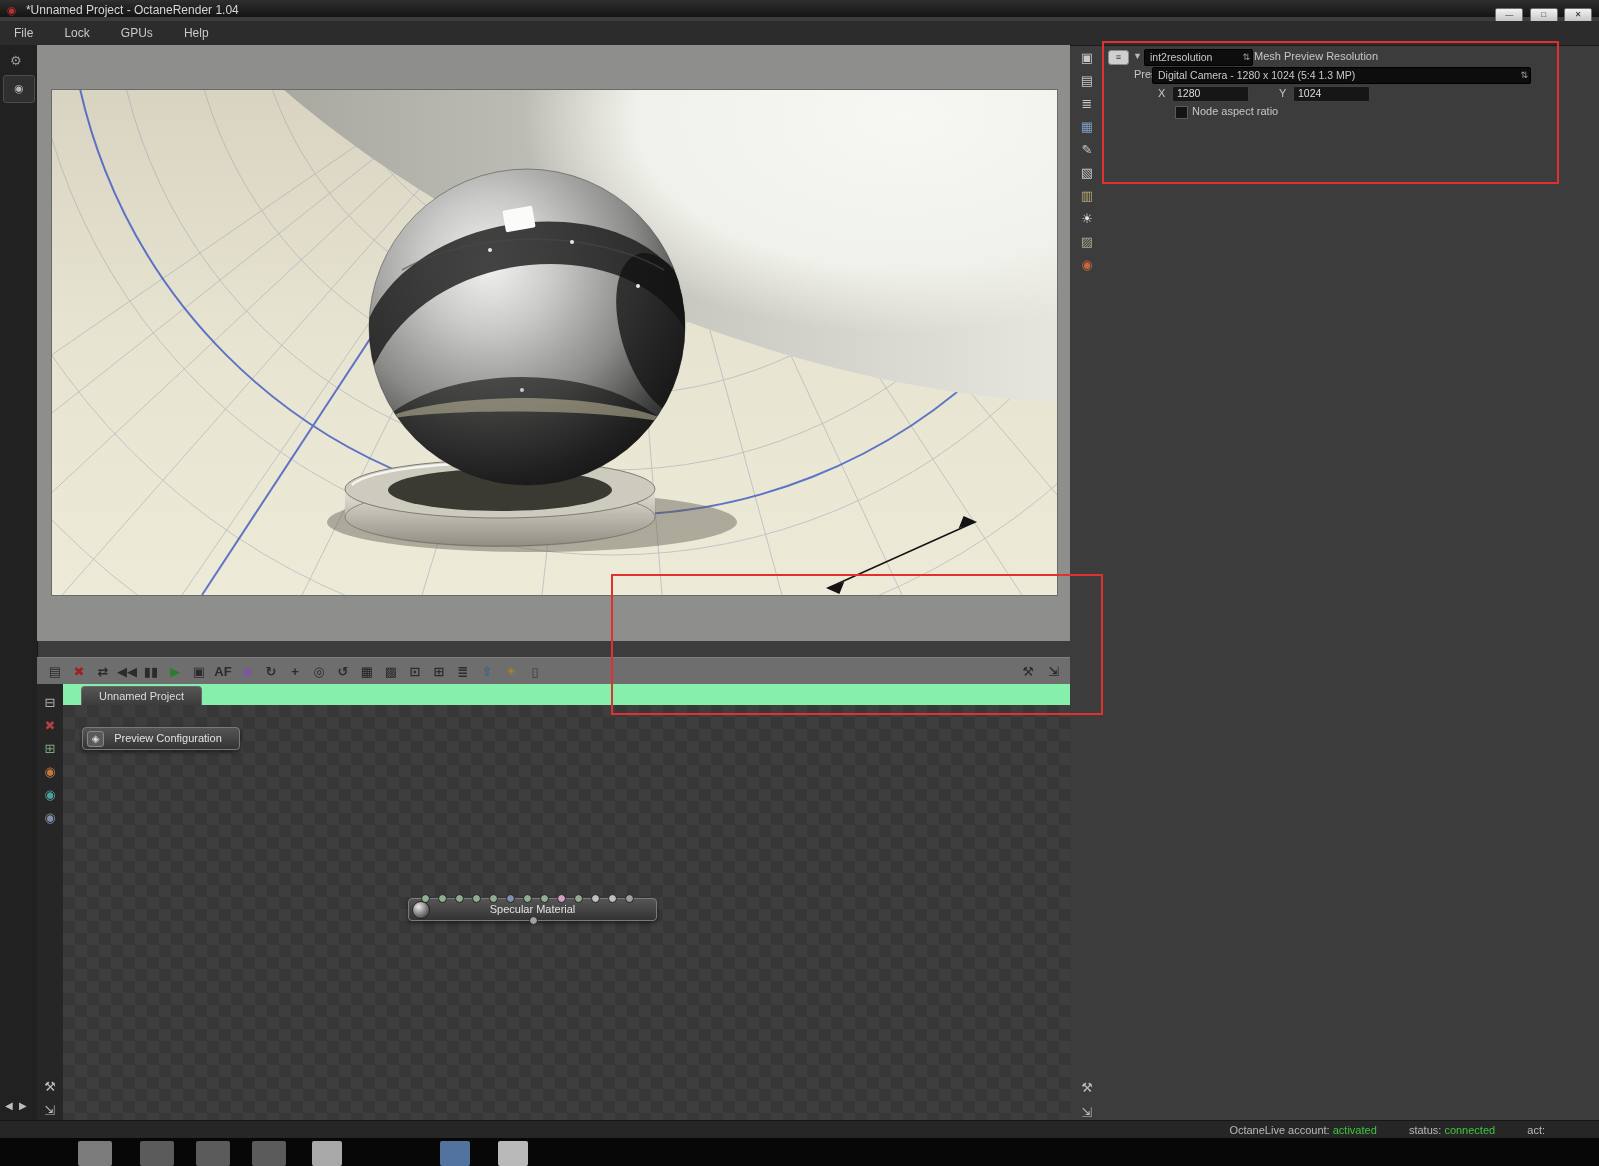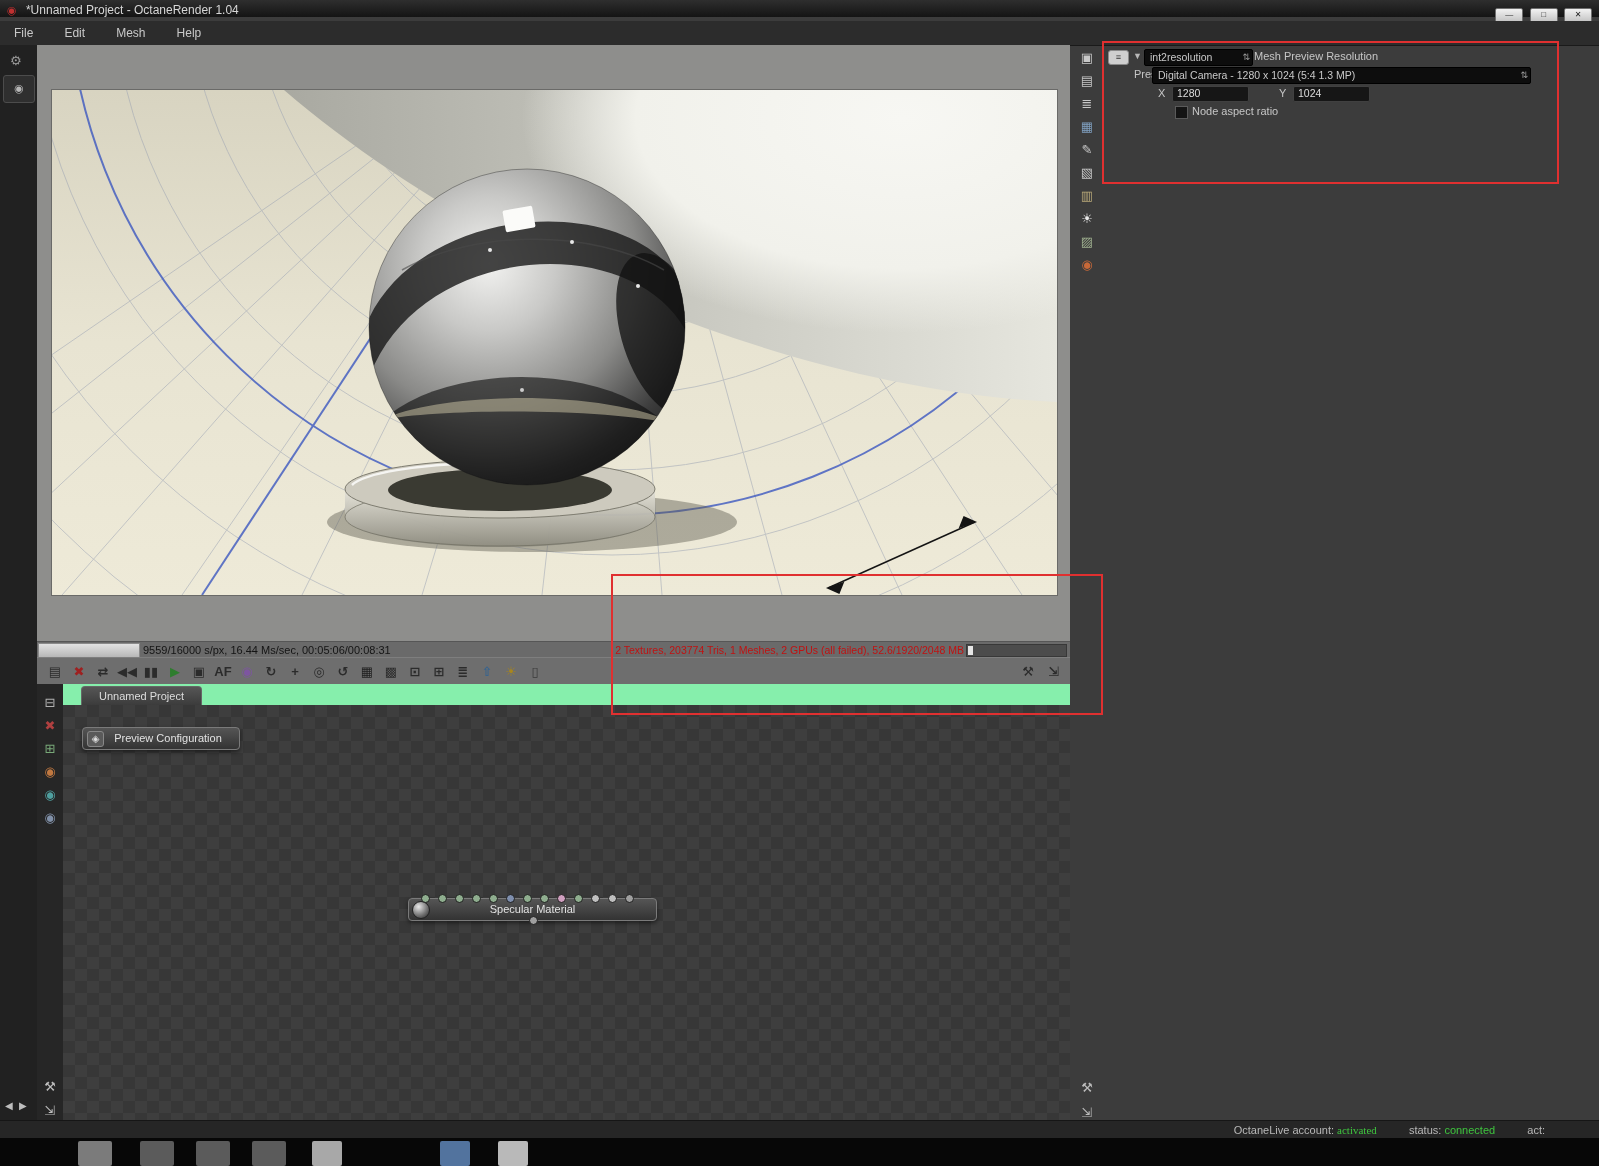--- a/index.html
+++ b/index.html
@@ -97,22 +97,22 @@
     <span>*Unnamed Project - OctaneRender 1.04</span>
     <span class="winbtns">
       <span class="winbtn">—</span>
       <span class="winbtn">□</span>
       <span class="winbtn">✕</span>
     </span>
   </div>
 
   <div id="menubar">
     <span class="menu-item">File</span>
-    <span class="menu-item">Edit</span>
-    <span class="menu-item">Mesh</span>
+    <span class="menu-item">Lock</span>
+    <span class="menu-item">GPUs</span>
     <span class="menu-item">Help</span>
   </div>
 
   <div id="left-sidebar">
     <div class="abs" style="left:10px;top:8px;font-size:13px;color:#9a9a9a;cursor:pointer">⚙</div>
     <div class="side-slot" style="top:30px;cursor:pointer">
       <span style="color:#b8b8b8">◉</span>
     </div>
   </div>
 
@@ -211,28 +211,20 @@
 
         <g stroke="#141414" stroke-width="1.5" fill="#141414">
           <line x1="776" y1="498" x2="923" y2="432"></line>
           <polygon points="776,498 791,493 787,503"></polygon>
           <polygon points="923,432 908,437 912,427"></polygon>
         </g>
       </svg>
     </div>
   </div>
 
-  <div id="status-strip">
-    <div id="progress-seg"></div>
-    <div id="progress-text">9559/16000 s/px, 16.44 Ms/sec, 00:05:06/00:08:31</div>
-    <div id="stats-text" style="color:#c01212">2 Textures, 203774 Tris, 1 Meshes, 2 GPUs (all failed), 52.6/1920/2048 MB</div>
-    <div id="mem-bar">
-        <div id="mem-fill"></div>
-      </div>
-  </div>
 
   <div id="render-toolbar">
     <div id="render-toolbar-icons"><span class="tool-icon" style="color: rgb(43, 43, 43);">▤</span><span class="tool-icon" style="color: rgb(158, 32, 32);">✖</span><span class="tool-icon" style="color: rgb(43, 43, 43);">⇄</span><span class="tool-icon" style="color: rgb(43, 43, 43);">◀◀</span><span class="tool-icon" style="color: rgb(43, 43, 43);">▮▮</span><span class="tool-icon" style="color: rgb(46, 125, 46);">▶</span><span class="tool-icon" style="color: rgb(43, 43, 43);">▣</span><span class="tool-icon" style="color: rgb(43, 43, 43);">AF</span><span class="tool-icon" style="color: rgb(125, 85, 160);">◉</span><span class="tool-icon" style="color: rgb(43, 43, 43);">↻</span><span class="tool-icon" style="color: rgb(43, 43, 43);">+</span><span class="tool-icon" style="color: rgb(43, 43, 43);">◎</span><span class="tool-icon" style="color: rgb(43, 43, 43);">↺</span><span class="tool-icon" style="color: rgb(30, 30, 30);">▦</span><span class="tool-icon" style="color: rgb(43, 43, 43);">▩</span><span class="tool-icon" style="color: rgb(43, 43, 43);">⊡</span><span class="tool-icon" style="color: rgb(43, 43, 43);">⊞</span><span class="tool-icon" style="color: rgb(43, 43, 43);">≣</span><span class="tool-icon" style="color: rgb(56, 100, 142);">⇧</span><span class="tool-icon" style="color: rgb(168, 134, 30);">☀</span><span class="tool-icon" style="color: rgb(58, 58, 58);">▯</span></div>
     <span class="tool-right" style="right:30px">⚒</span>
     <span class="tool-right" style="right:4px">⇲</span>
   </div>
 
   <div id="node-editor">
     <div id="ne-strip">
       <div id="node-palette">
@@ -303,21 +295,21 @@
     <span id="lock-cb"></span>
     <span class="lbl" style="left:88px;top:60px">Node aspect ratio</span>
   </div>
 
   <div class="annot" style="left: 1102px; top: 41px; width: 453px; height: 139px; border-color: rgb(224, 48, 48);"></div>
   <div class="annot" style="left: 611px; top: 574px; width: 488px; height: 137px; border-color: rgb(224, 48, 48);"></div>
 
   <div id="bottom-status">
     <div class="txt">
       <span>OctaneLive account:</span>
-      <span class="green" style="color: rgb(62, 196, 62); font-family: Liberation Serif, serif;">activated</span>
+      <span class="green" style="color: rgb(62, 196, 62);">activated</span>
       <span class="gap"></span>
       <span>status:</span>
       <span class="green" style="color: rgb(62, 196, 62);">connected</span>
       <span class="gap"></span>
       <span>act:</span>
     </div>
   </div>
 
   <span class="navarr" style="left:5px;top:1100px">◀</span>
   <span class="navarr" style="left:19px;top:1100px">▶</span>

